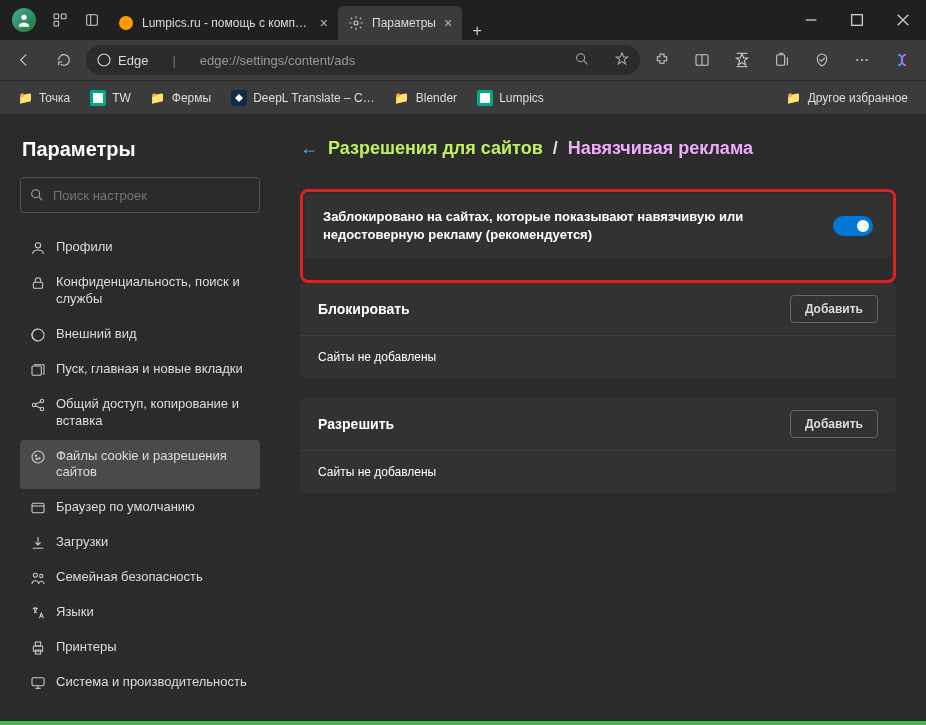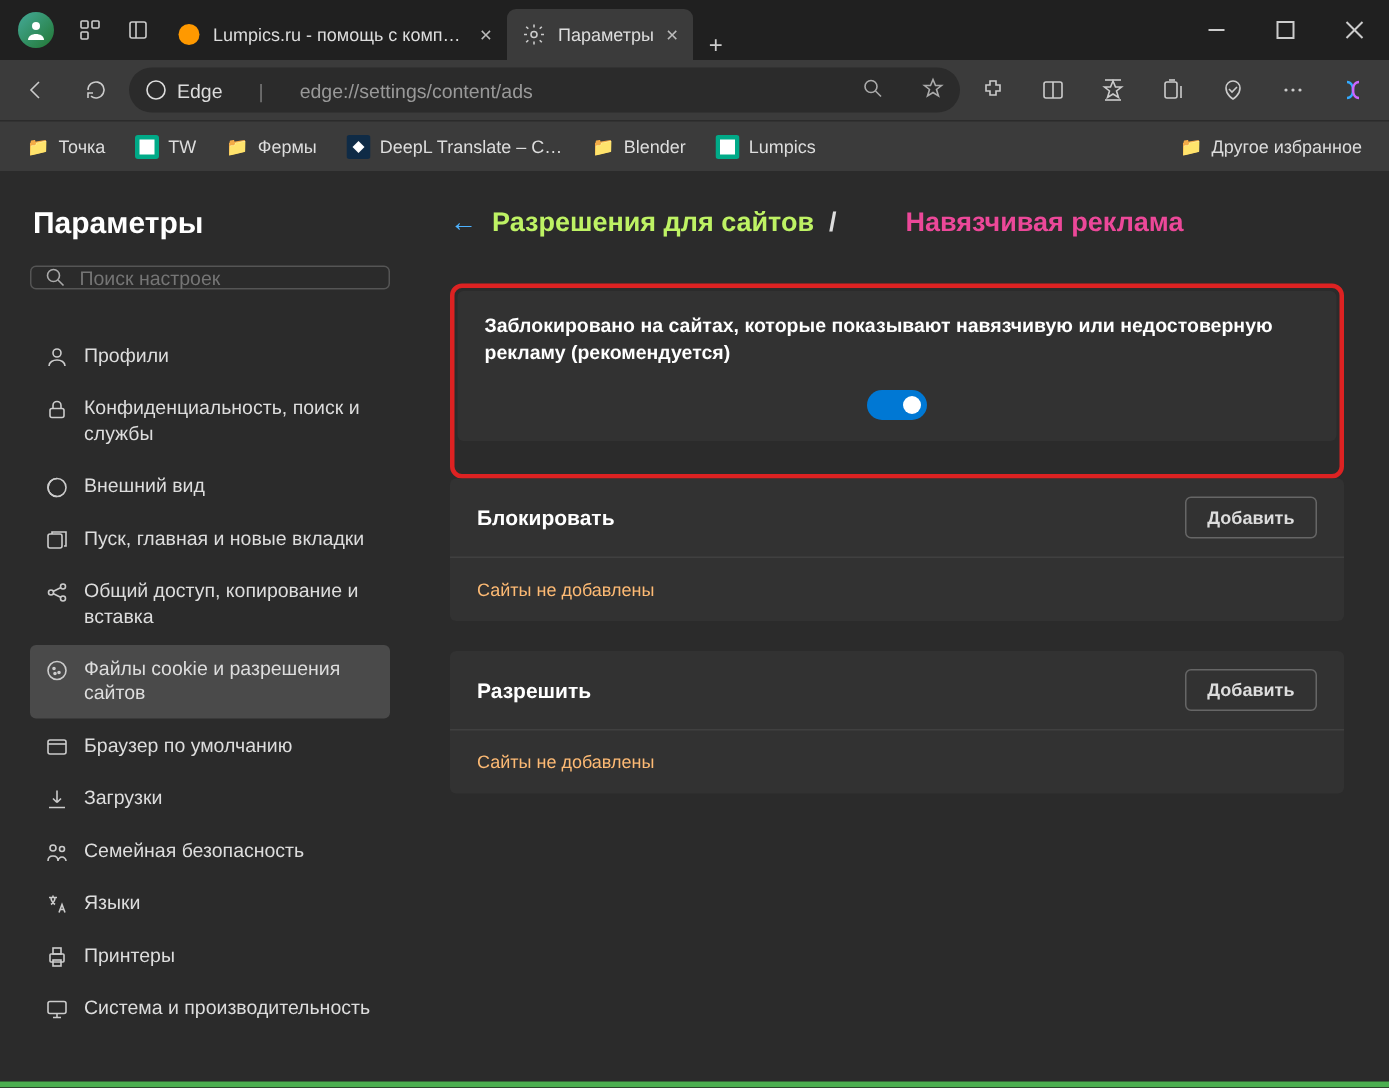--- a/index.html
+++ b/index.html
@@ -32,47 +32,47 @@
 
 .bookmarks { height: 34px; background: #3b3b3b; border-top:1px solid #2b2b2b; display:flex; align-items:center; padding:0 10px; gap:4px; font-size:12px; }
 .bm-item { display:flex; align-items:center; gap:6px; padding:4px 8px; border-radius:4px; color:#ddd; cursor:pointer;}
 .bm-folder { color:#f5c044; }
 .bm-spacer { flex:1; }
 
 
 .content { display:flex; height: calc(725px - 40px - 40px - 34px - 4px); background:#2b2b2b; }
 .sidebar { width: 270px; padding: 16px 10px 10px 20px; overflow-y:auto; }
 .sidebar h1 { font-size: 20px; font-weight:600; margin: 8px 0 16px 2px; }
-.search-box { height:16px; border:1px solid #555; border-radius:4px; display:flex; align-items:center; padding:0 8px; gap:8px; color:#aaa; margin-bottom:28px;}
+.search-box { height:36px; border:1px solid #555; border-radius:4px; display:flex; align-items:center; padding:0 8px; gap:8px; color:#aaa; margin-bottom:18px;}
 .search-box input { flex:1; background:transparent; border:none; outline:none; color:#ddd; font-size:13px;}
 .nav-list { list-style:none; }
 .nav-item { display:flex; align-items:flex-start; gap:10px; padding:8px 10px; font-size:13px; color:#ddd; border-radius:4px; margin-bottom:2px; cursor:pointer; line-height:1.3;}
 .nav-item.active { background:#4a4a4a; }
 .nav-item .nav-icon { width:16px; flex-shrink:0; display:flex; align-items:center; justify-content:center; color:#ccc; margin-top:1px;}
 
 
 .main { flex:1; padding: 24px 30px; overflow-y:auto; }
 .breadcrumb { display:flex; align-items:center; gap:10px; font-size:18px; font-weight:600; margin-bottom:30px; }
 .breadcrumb .back { color:#4db2ff; cursor:pointer; font-size:18px;}
 .breadcrumb .link { color:#bef264; cursor:pointer; }
 .breadcrumb .sep2 { color:#ddd; }
-.breadcrumb .current { color:#ec4899;margin-left:36px; }
+.breadcrumb .current { color:#f0abfc; }
 
 .card { background:#323232; border-radius:4px; margin-bottom:20px; }
 .card-highlight { border:3px solid #d22; border-radius:8px; padding:2px;}
 .card.inner { border:none; }
-.setting-row { display:flex; align-items:center; padding:14px 18px; gap:16px;flex-direction:column; }
+.setting-row { display:flex; align-items:center; padding:14px 18px; gap:16px; }
 .setting-label { flex:1; font-size:13px; font-weight:600; line-height:1.4; }
 .toggle { width:40px; height:20px; background:#0078d4; border-radius:10px; position:relative; cursor:pointer; flex-shrink:0;}
 .toggle .knob { width:12px; height:12px; background:#fff; border-radius:50%; position:absolute; top:4px; right:4px; }
 
 .section-head { display:flex; align-items:center; justify-content:space-between; padding:12px 18px; border-bottom:1px solid #404040;}
 .section-head h3 { font-size:14px; font-weight:600; }
 .add-btn { padding:6px 14px; border:1px solid #666; border-radius:4px; background:transparent; color:#ddd; font-size:12px; cursor:pointer;font-weight:bold;}
-.empty-msg { padding:14px 18px; font-size:12px; color:#fdba74; }
+.empty-msg { padding:14px 18px; font-size:12px; color:#ffffff; }
 
 .bottom-border { position:absolute; left:0; right:0; bottom:0; height:4px; background:#4caf50; }
 
 svg { width:16px; height:16px; }
 .ico { display:inline-flex; }
 </style>
 </head>
 <body>
 
 <div class="title-bar">

